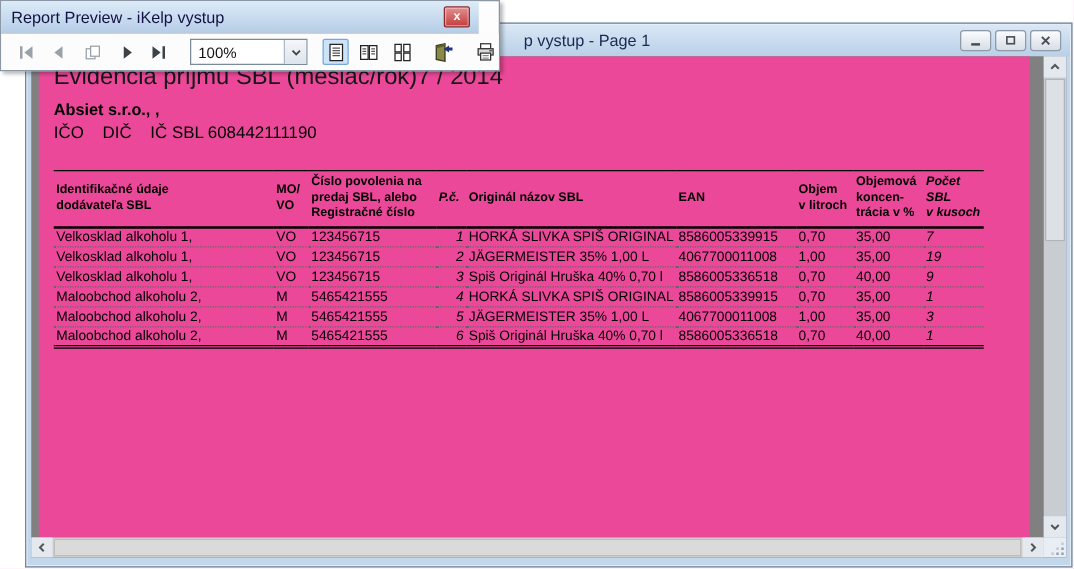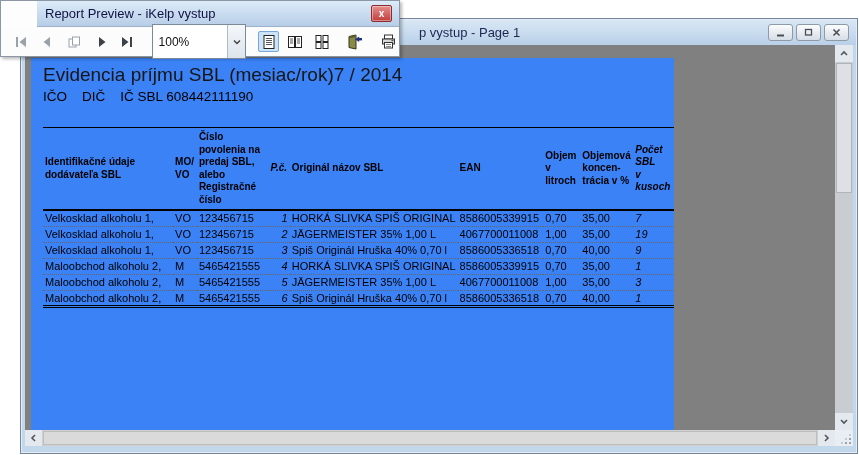--- a/index.html
+++ b/index.html
@@ -11,21 +11,21 @@
     background:#c3d7eb; border:1px solid #74869c; box-shadow:inset 0 0 0 1px rgba(255,255,255,.55); }
   .mw-titlebar { position:absolute; left:1px; top:1px; right:1px; height:25px;
     background:linear-gradient(#d9e7f5,#b9d0e8); }
   .mw-title { position:absolute; left:397px; top:5px; font-size:13px; color:#1c2752; white-space:nowrap;text-align:right; }
   .caption-buttons { position:absolute; top:4px; right:7px; display:flex; gap:3px; }
   .cap-btn { width:25px; height:17px; border:1px solid #8f9aa8; border-radius:3px;
     background:linear-gradient(#fbfcfd,#d7dee6); display:flex; align-items:center; justify-content:center; }
 
   
   #preview-area { position:absolute; left:4px; top:26px; right:4px; bottom:7px; background:#808080; overflow:hidden; }
-  #report-page { position:absolute; left:6px; top:13px; width:643px; bottom:16px; background:#3b82f6; overflow:hidden; }
+  #report-page { position:absolute; left:6px; top:0; width:793px; bottom:16px; background:#ec4899; overflow:hidden; }
 
   
   .vscroll { position:absolute; right:0; top:0; width:18px; bottom:16px; background:#c9cdd2; }
   .hscroll { position:absolute; left:0; bottom:0; right:18px; height:16px; background:#cfcfcf; }
   .scroll-btn { position:absolute; background:#e4e9ef; display:flex; align-items:center; justify-content:center; }
   .vscroll .scroll-btn { left:0; right:0; height:17px; }
   .hscroll .scroll-btn { top:0; bottom:0; width:17px; }
   .v-up { top:0; } .v-down { bottom:0; }
   .h-left { left:0; } .h-right { right:0; }
   .v-thumb { position:absolute; left:1px; right:1px; top:18px; height:130px; background:#dde0e4; border:1px solid #b0b5bb; }
@@ -48,32 +48,32 @@
   .rp-table tbody tr { border-bottom:1px dotted #666; }
   .rp-table tbody tr:last-child { border-bottom:3px double #000; }
   .c0 { width:176px; } .c1 { width:28px; } .c2 { width:102px; }
   .c3 { width:24px; text-align:right;font-style:italic; } .c4 { width:162px; } .c5 { width:96px; }
   .c6 { width:46px; } .c7 { width:56px; } .c8 { width:48px;font-style:italic; }
   td.c6, td.c7, td.c8 { text-align:left; padding-right:6px; }
 
   
   #preview-window { position:absolute; left:0; top:0; width:400px; height:57px; background:#fdfdfd;
     border:1px solid #8c97a5; box-shadow:2px 2px 3px rgba(0,0,0,.28); }
-  .pw-titlebar { position:absolute; left:0; top:0; right:0; height:26px;
-    background:linear-gradient(#dcebf8,#b7cde7); border-bottom:1px solid #9db2ca;margin-left:36px; }
+  .pw-titlebar { position:absolute; left:0; top:0; right:16px; height:26px;
+    background:linear-gradient(#dcebf8,#b7cde7); border-bottom:1px solid #9db2ca; }
   .pw-title { position:absolute; left:8px; top:5px; font-size:13px; color:#121244; white-space:nowrap; }
   .pw-close { position:absolute; right:7px; top:4px; width:21px; height:17px;
     background:linear-gradient(#e49090,#c23d3c); border:1px solid #8e2b2b; border-radius:2px;
     box-shadow:inset 0 0 0 1px rgba(255,255,255,.4); color:#fff; font-size:10px; font-weight:bold;
     text-align:center; line-height:15px; }
   .pw-toolbar { position:absolute; left:0; right:0; top:26px; bottom:0; background:#fcfcfc;
     display:flex; align-items:center; padding-left:10px; }
   .tb-btn { width:21px; height:21px; display:flex; align-items:center; justify-content:center; border-radius:2px; }
   .tb-btn.active { background:#cde4f8; border:1px solid #78a6d8; }
-  .zoom-combo { margin-left:14px; width:97px; height:35px; border:1px solid #7a8a99; background:#fff;
+  .zoom-combo { margin-left:14px; width:97px; height:21px; border:1px solid #7a8a99; background:#fff;
     display:flex; align-items:center; position:relative; }
   .zoom-value { font-size:12px; color:#111; padding-left:6px; flex:1; }
   .zoom-drop { width:18px; height:100%; border-left:1px solid #aebbc6;
     background:linear-gradient(#f4f7fa,#dde4ec); display:flex; align-items:center; justify-content:center; }
   .ml4{margin-left:4px;} .ml6{margin-left:6px;} .ml8{margin-left:8px;} .ml12{margin-left:12px;} .ml14{margin-left:14px;}
 </style>
 </head>
 <body>
 
 <div id="main-window">
@@ -96,20 +96,21 @@
           </svg>
       </div>
     </div>
   </div>
 
   <div id="preview-area">
 
     <div id="report-page">
       <div class="rp-inner">
         <div class="rp-title">Evidencia príjmu SBL (mesiac/rok)7 / 2014</div>
+        <div class="rp-company">Absiet s.r.o., ,</div>
         <div class="rp-ids">IČO    DIČ    IČ SBL 608442111190</div>
         <table class="rp-table">
           <thead>
             <tr>
                 <th class="c0">Identifikačné údaje
 dodávateľa SBL</th>
                 <th class="c1">MO/
 VO</th>
                 <th class="c2">Číslo povolenia na
 predaj SBL, alebo

